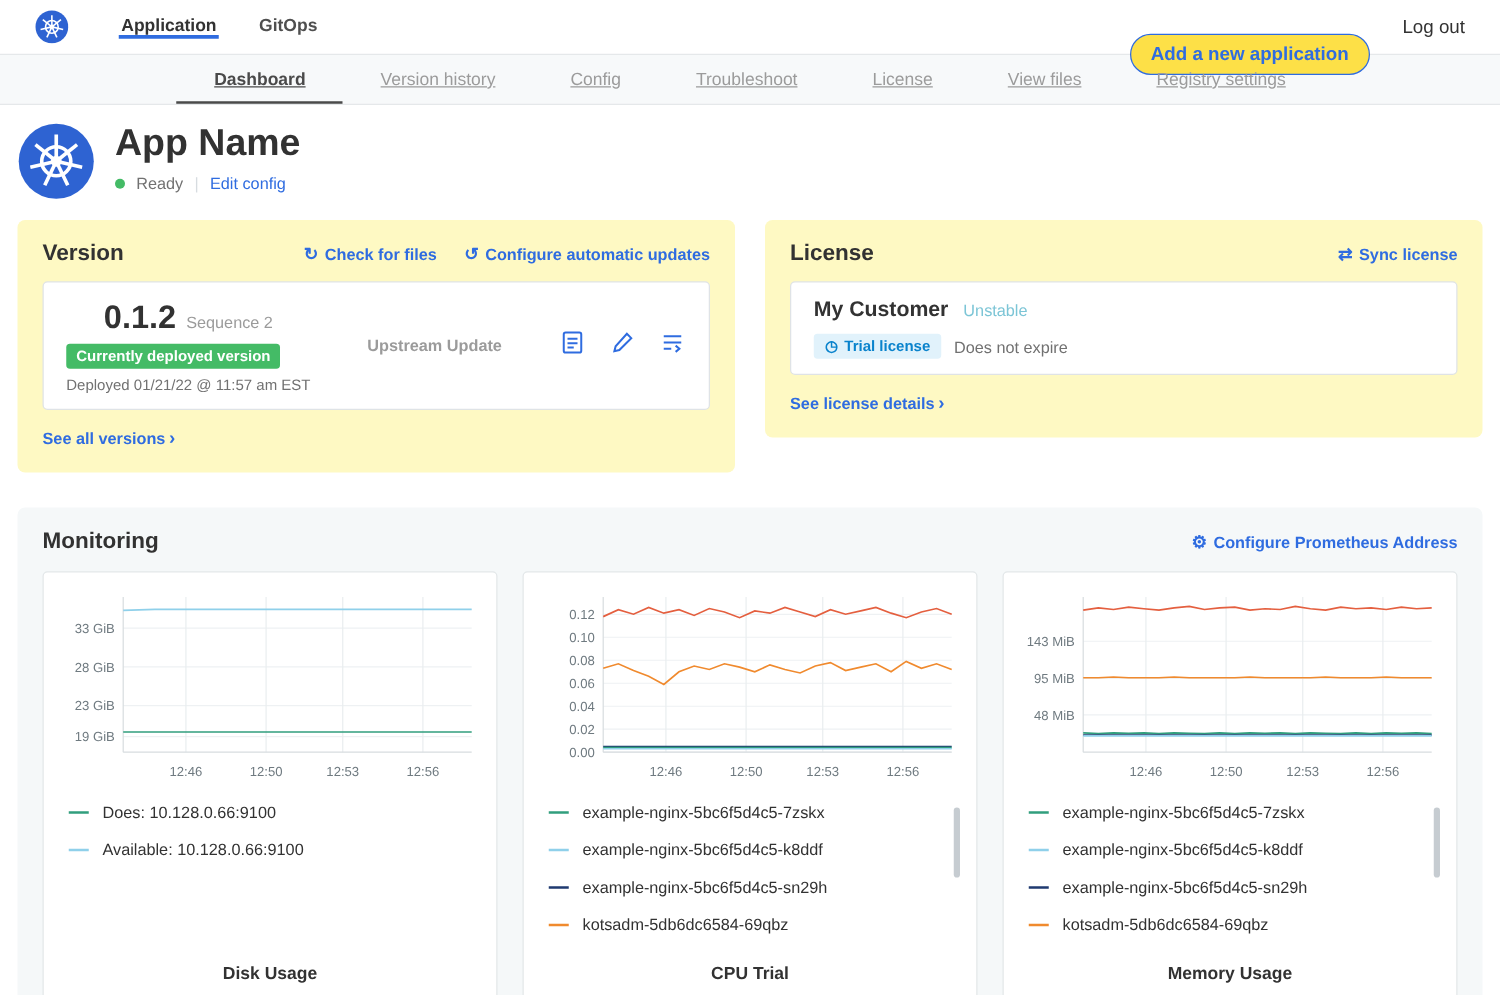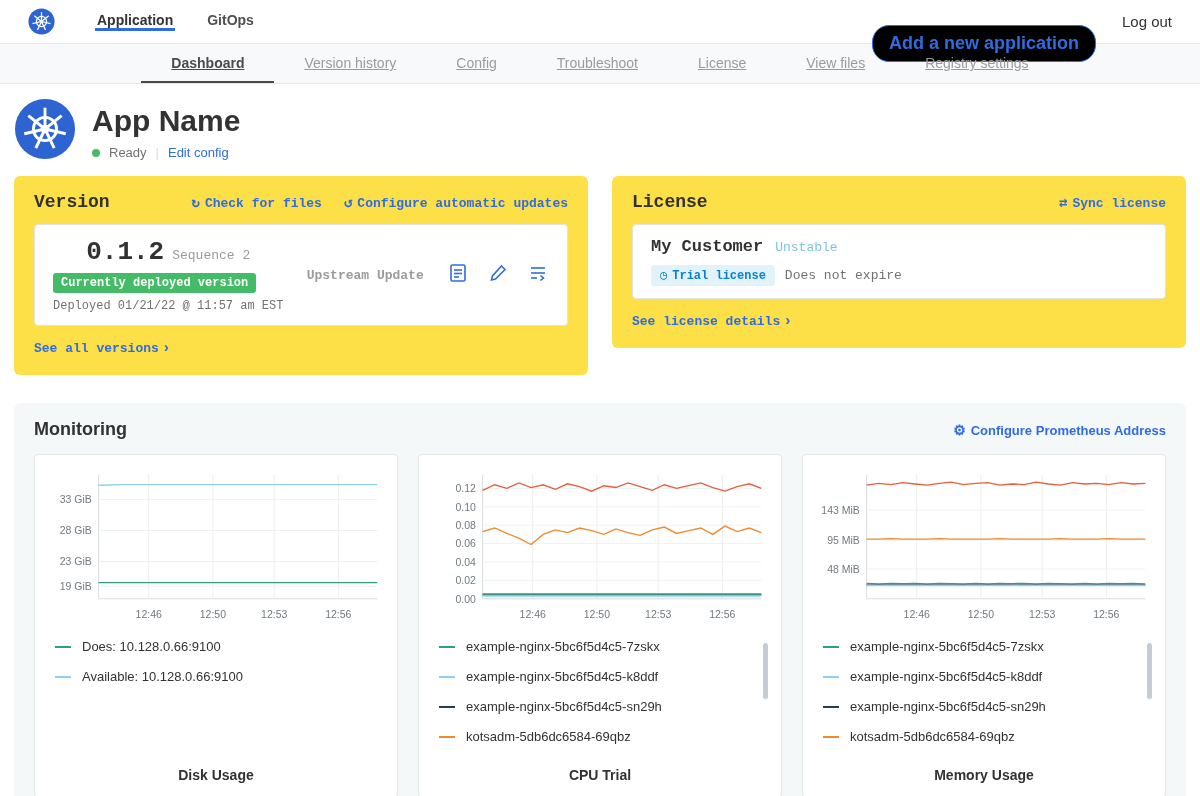--- a/index.html
+++ b/index.html
@@ -9,47 +9,47 @@
   
   .topnav { height: 44px; display: flex; align-items: stretch; justify-content: space-between;
             padding: 0 28px; border-bottom: 1px solid #e5e8ea; background: #fff; }
   .topnav-left { display: flex; align-items: center; gap: 40px; }
   .logo-wrap { display: flex; align-items: center; }
   .topnav-tabs { display: flex; align-items: stretch; gap: 30px; }
   .topnav-tab { display: flex; align-items: center; font-size: 14px; font-weight: bold;
                 color: #4f4f4f; cursor: pointer; border-bottom: 3px solid transparent; padding: 0 2px; }
   .topnav-tab.active { color: #323232; border-bottom-color: #2f6ce0; }
   .topnav-right { display: flex; align-items: center; gap: 26px; }
-  .add-app-btn { background: #000000; border: 1px solid #2f6ce0; color: #2f6ce0; font-weight: bold;
-                 font-size: 18px; padding: 7px 16px; border-radius: 17px; cursor: pointer;
+  .add-app-btn { background: #fde047; border: 1px solid #2f6ce0; color: #2f6ce0; font-weight: bold;
+                 font-size: 15px; padding: 7px 16px; border-radius: 17px; cursor: pointer;
                  font-family: "Liberation Sans", sans-serif; margin-top: 43px; }
   .logout { font-size: 15px; color: #323232; cursor: pointer; }
 
   
   .subnav { height: 40px; background: #f7f9fa; border-bottom: 1px solid #e5e8ea;
             display: flex; justify-content: center; }
   .subnav-tab { line-height: 38px; padding: 0 30px; font-size: 14px; color: #9b9b9b;
                 cursor: pointer; border-bottom: 2px solid transparent; text-decoration: underline; }
   .subnav-tab.active { color: #4a4a4a; font-weight: bold; border-bottom-color: #4a4a4a; }
 
   
-  .app-header { display: flex; align-items: flex-end; gap: 16px; padding: 14px 14px 8px 14px; }
+  .app-header { display: flex; align-items: flex-start; gap: 16px; padding: 14px 14px 8px 14px; }
   .app-icon { width: 62px; height: 62px; }
   .app-title { font-size: 30px; font-weight: bold; color: #323232; }
   .status-row { display: flex; align-items: center; gap: 9px; margin-top: 7px; font-size: 13px; }
   .ready-dot { width: 8px; height: 8px; border-radius: 50%; background: #44bb66; display: inline-block; }
   .ready-label { color: #717171; }
   .status-divider { color: #d7dce0; }
   .link { color: #2f6ce0; cursor: pointer; text-decoration: none; }
   .link.bold { font-weight: bold; font-size: 13px; }
   .icon-glyph { font-size: 14px; margin-right: 5px; }
 
   
   .cards-row { display: flex; gap: 24px; padding: 8px 14px 0 14px; align-items: flex-start; }
-  .card { flex: 1; background: #fde047; border-radius: 6px; padding: 16px 20px 18px 20px; font-family: Liberation Mono, monospace; }
+  .card { flex: 1; background: #fef9c3; border-radius: 6px; padding: 16px 20px 18px 20px; }
   .card-header { display: flex; align-items: center; justify-content: space-between; }
   .card-title { font-size: 18px; font-weight: bold; color: #323232; }
   .card-links { display: flex; gap: 22px; align-items: center; }
 
   .white-box { background: #fff; border: 1px solid #dfe3e6; border-radius: 4px;
                padding: 12px 18px; margin-top: 12px; }
   .version-box { display: flex; align-items: center; justify-content: space-between; }
   .version-line { display: flex; align-items: baseline; gap: 8px; justify-content: center; }
   .version-number { font-size: 26px; font-weight: bold; color: #323232; }
   .version-seq { font-size: 13px; color: #9b9b9b; }

